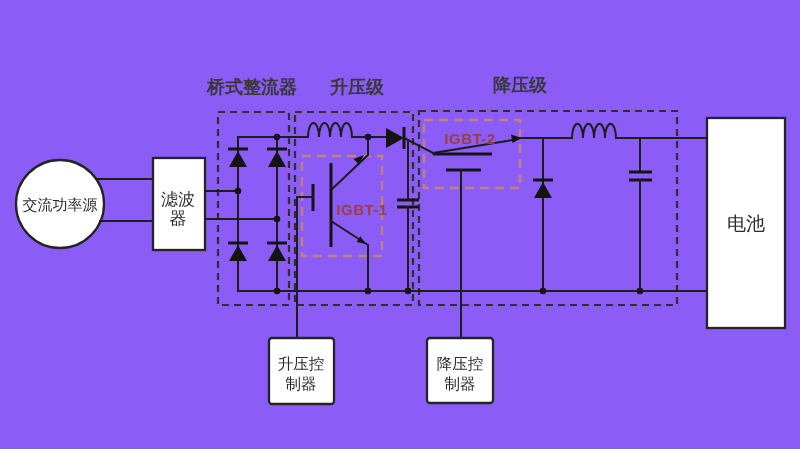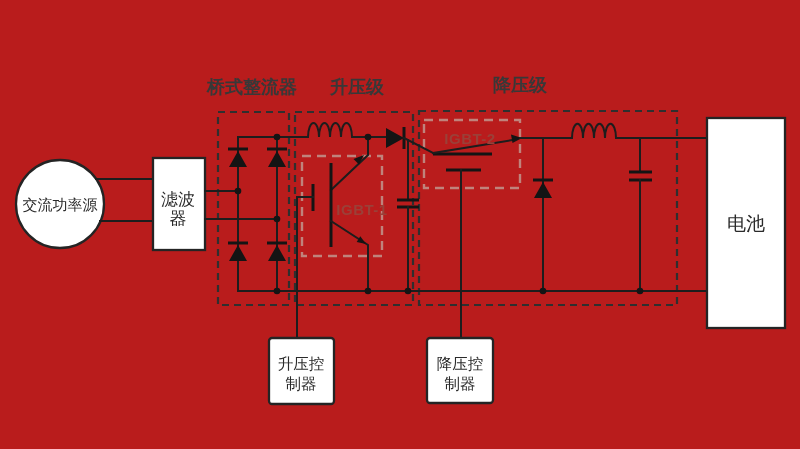--- a/index.html
+++ b/index.html
@@ -1,16 +1,16 @@
 <!DOCTYPE html>
 <html><head>
 <meta charset="utf-8">
 <style>
   html,body{margin:0;padding:0;background:#ffffff;}
-  .canvas{position:relative;width:800px;height:449px;background:#b91c1c;overflow:hidden;
+  .canvas{position:relative;width:800px;height:449px;background:#8b5cf6;overflow:hidden;
           font-family:"DejaVu Sans","Liberation Sans",sans-serif;}
   svg{display:block}
   .wire{stroke:#1d1d1d;stroke-width:2;fill:none;stroke-linecap:square}
   .bar{stroke:#141414;stroke-width:3;fill:none;stroke-linecap:butt}
   .dashbox{fill:none;stroke:#2f2f2f;stroke-width:2.2;stroke-dasharray:7 5}
   .redbox{fill:none;stroke:#c0837c;stroke-width:2.4;stroke-dasharray:9 6}
   .solidbox{fill:#ffffff;stroke:#242424;stroke-width:2.3}
   .blk{fill:#141414;stroke:none}
   .cjk{fill:#2d2d2d}
   .stage-label{font-size:18px;font-weight:600;fill:#383838}

